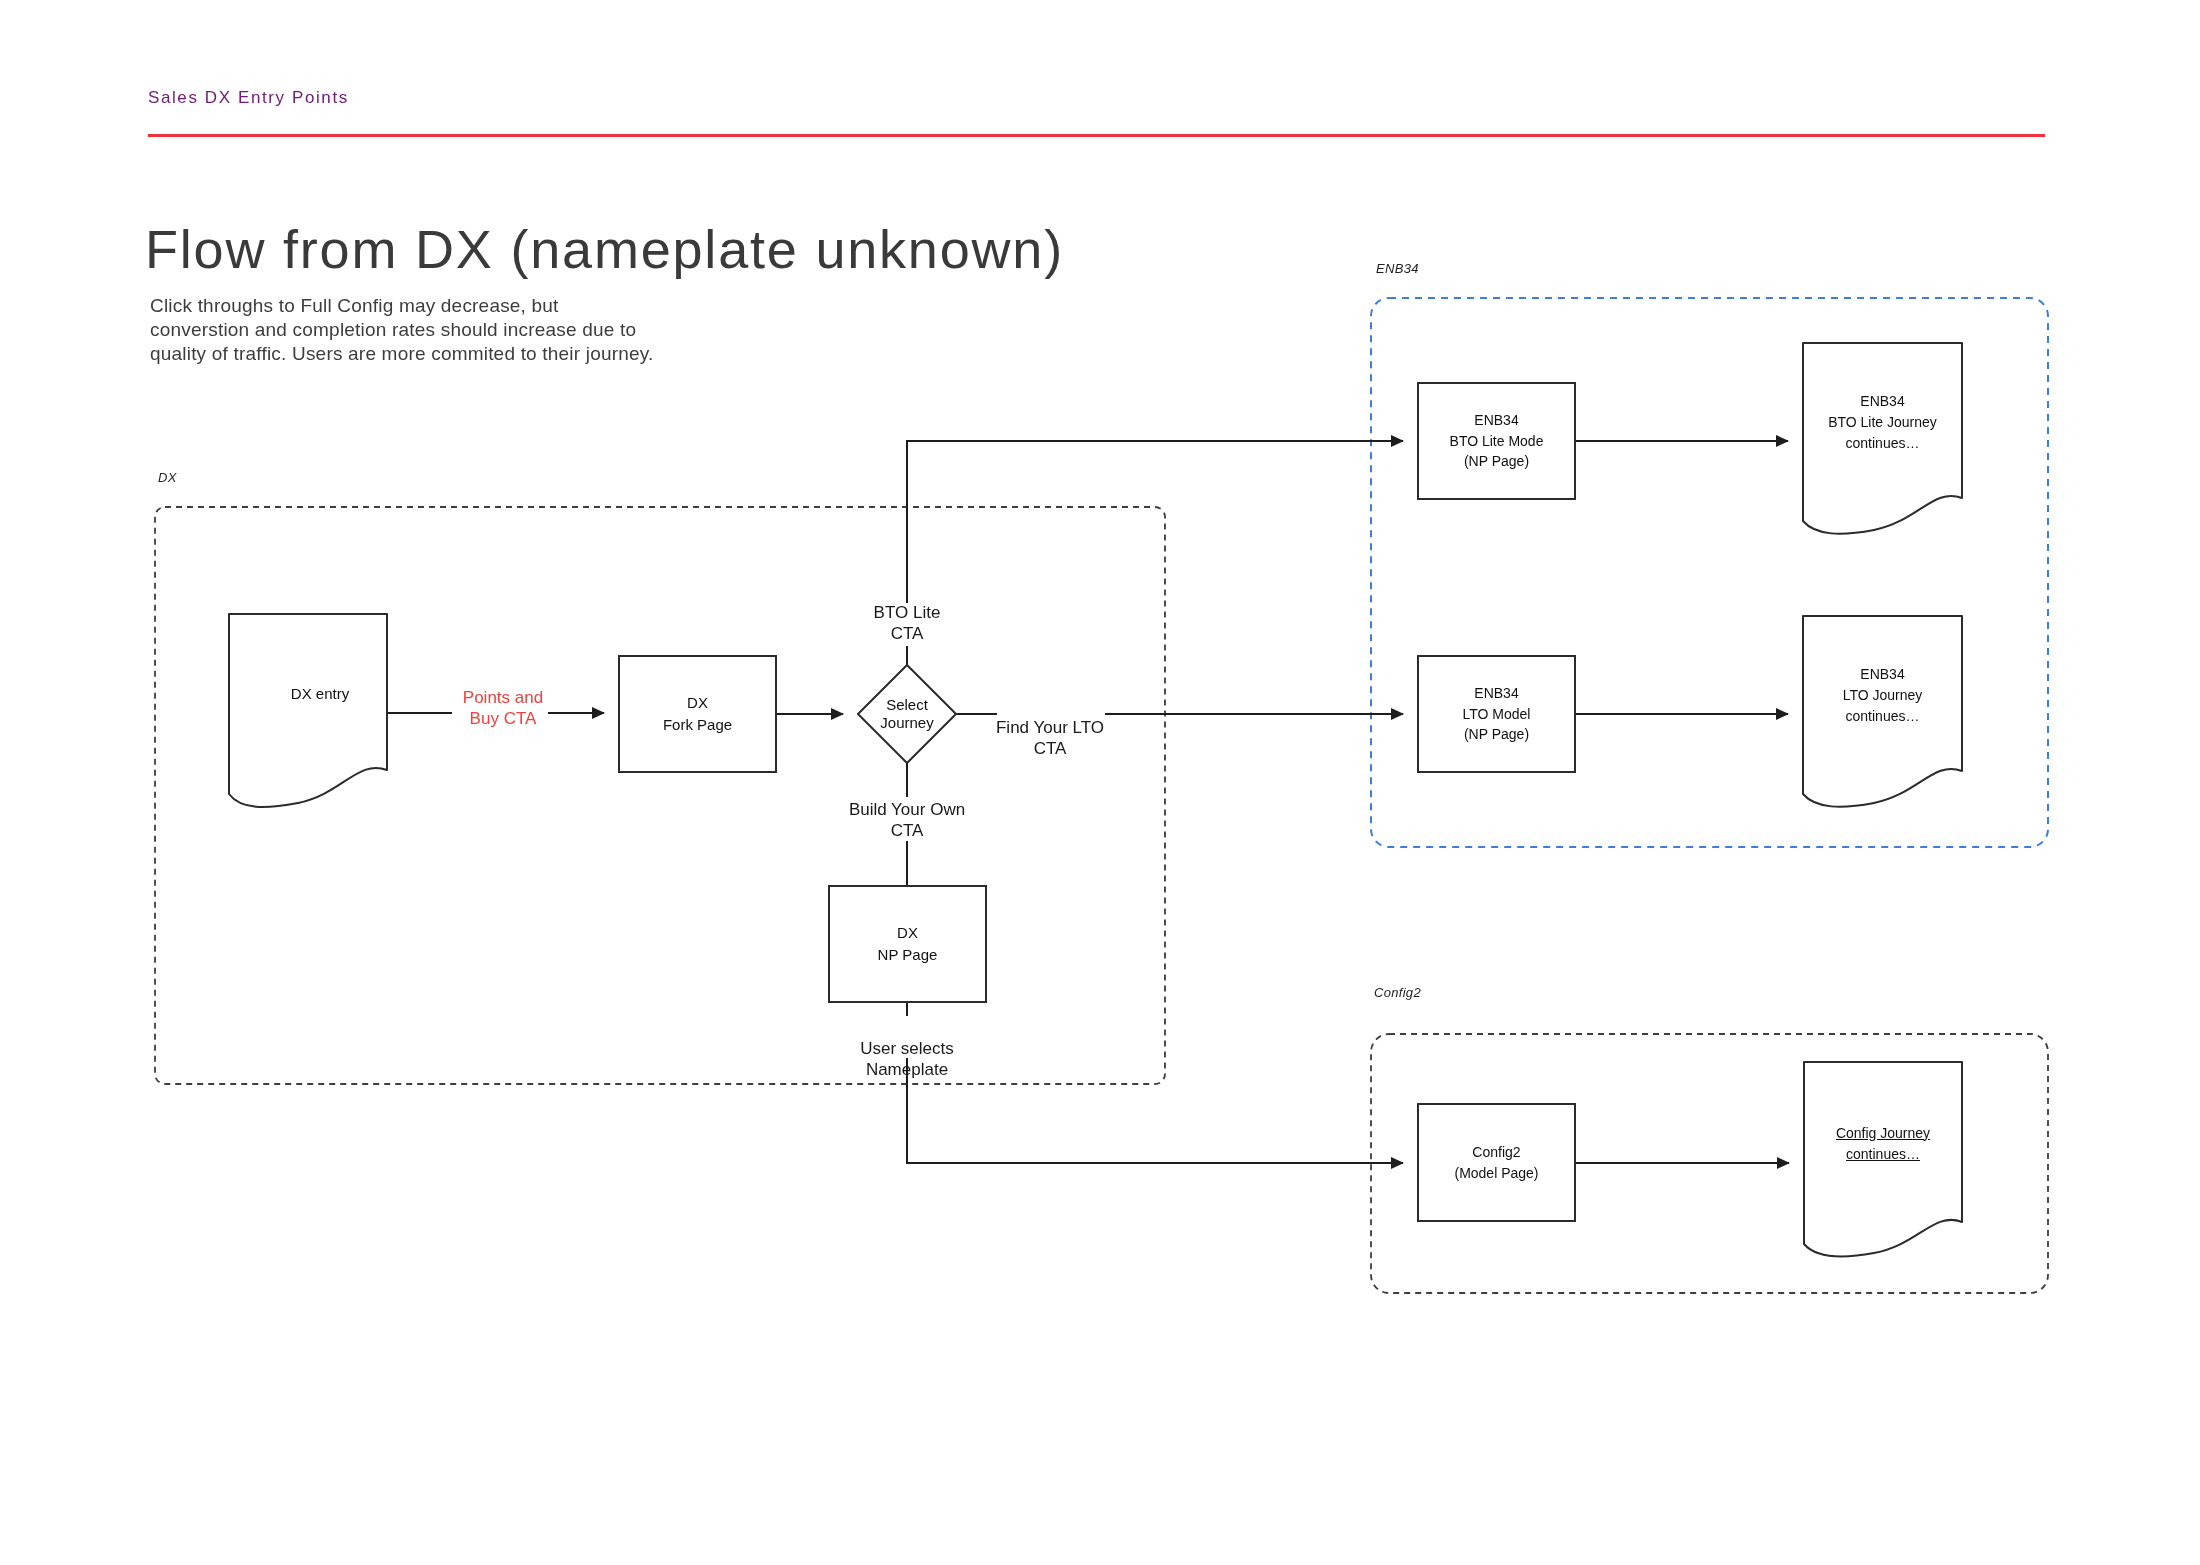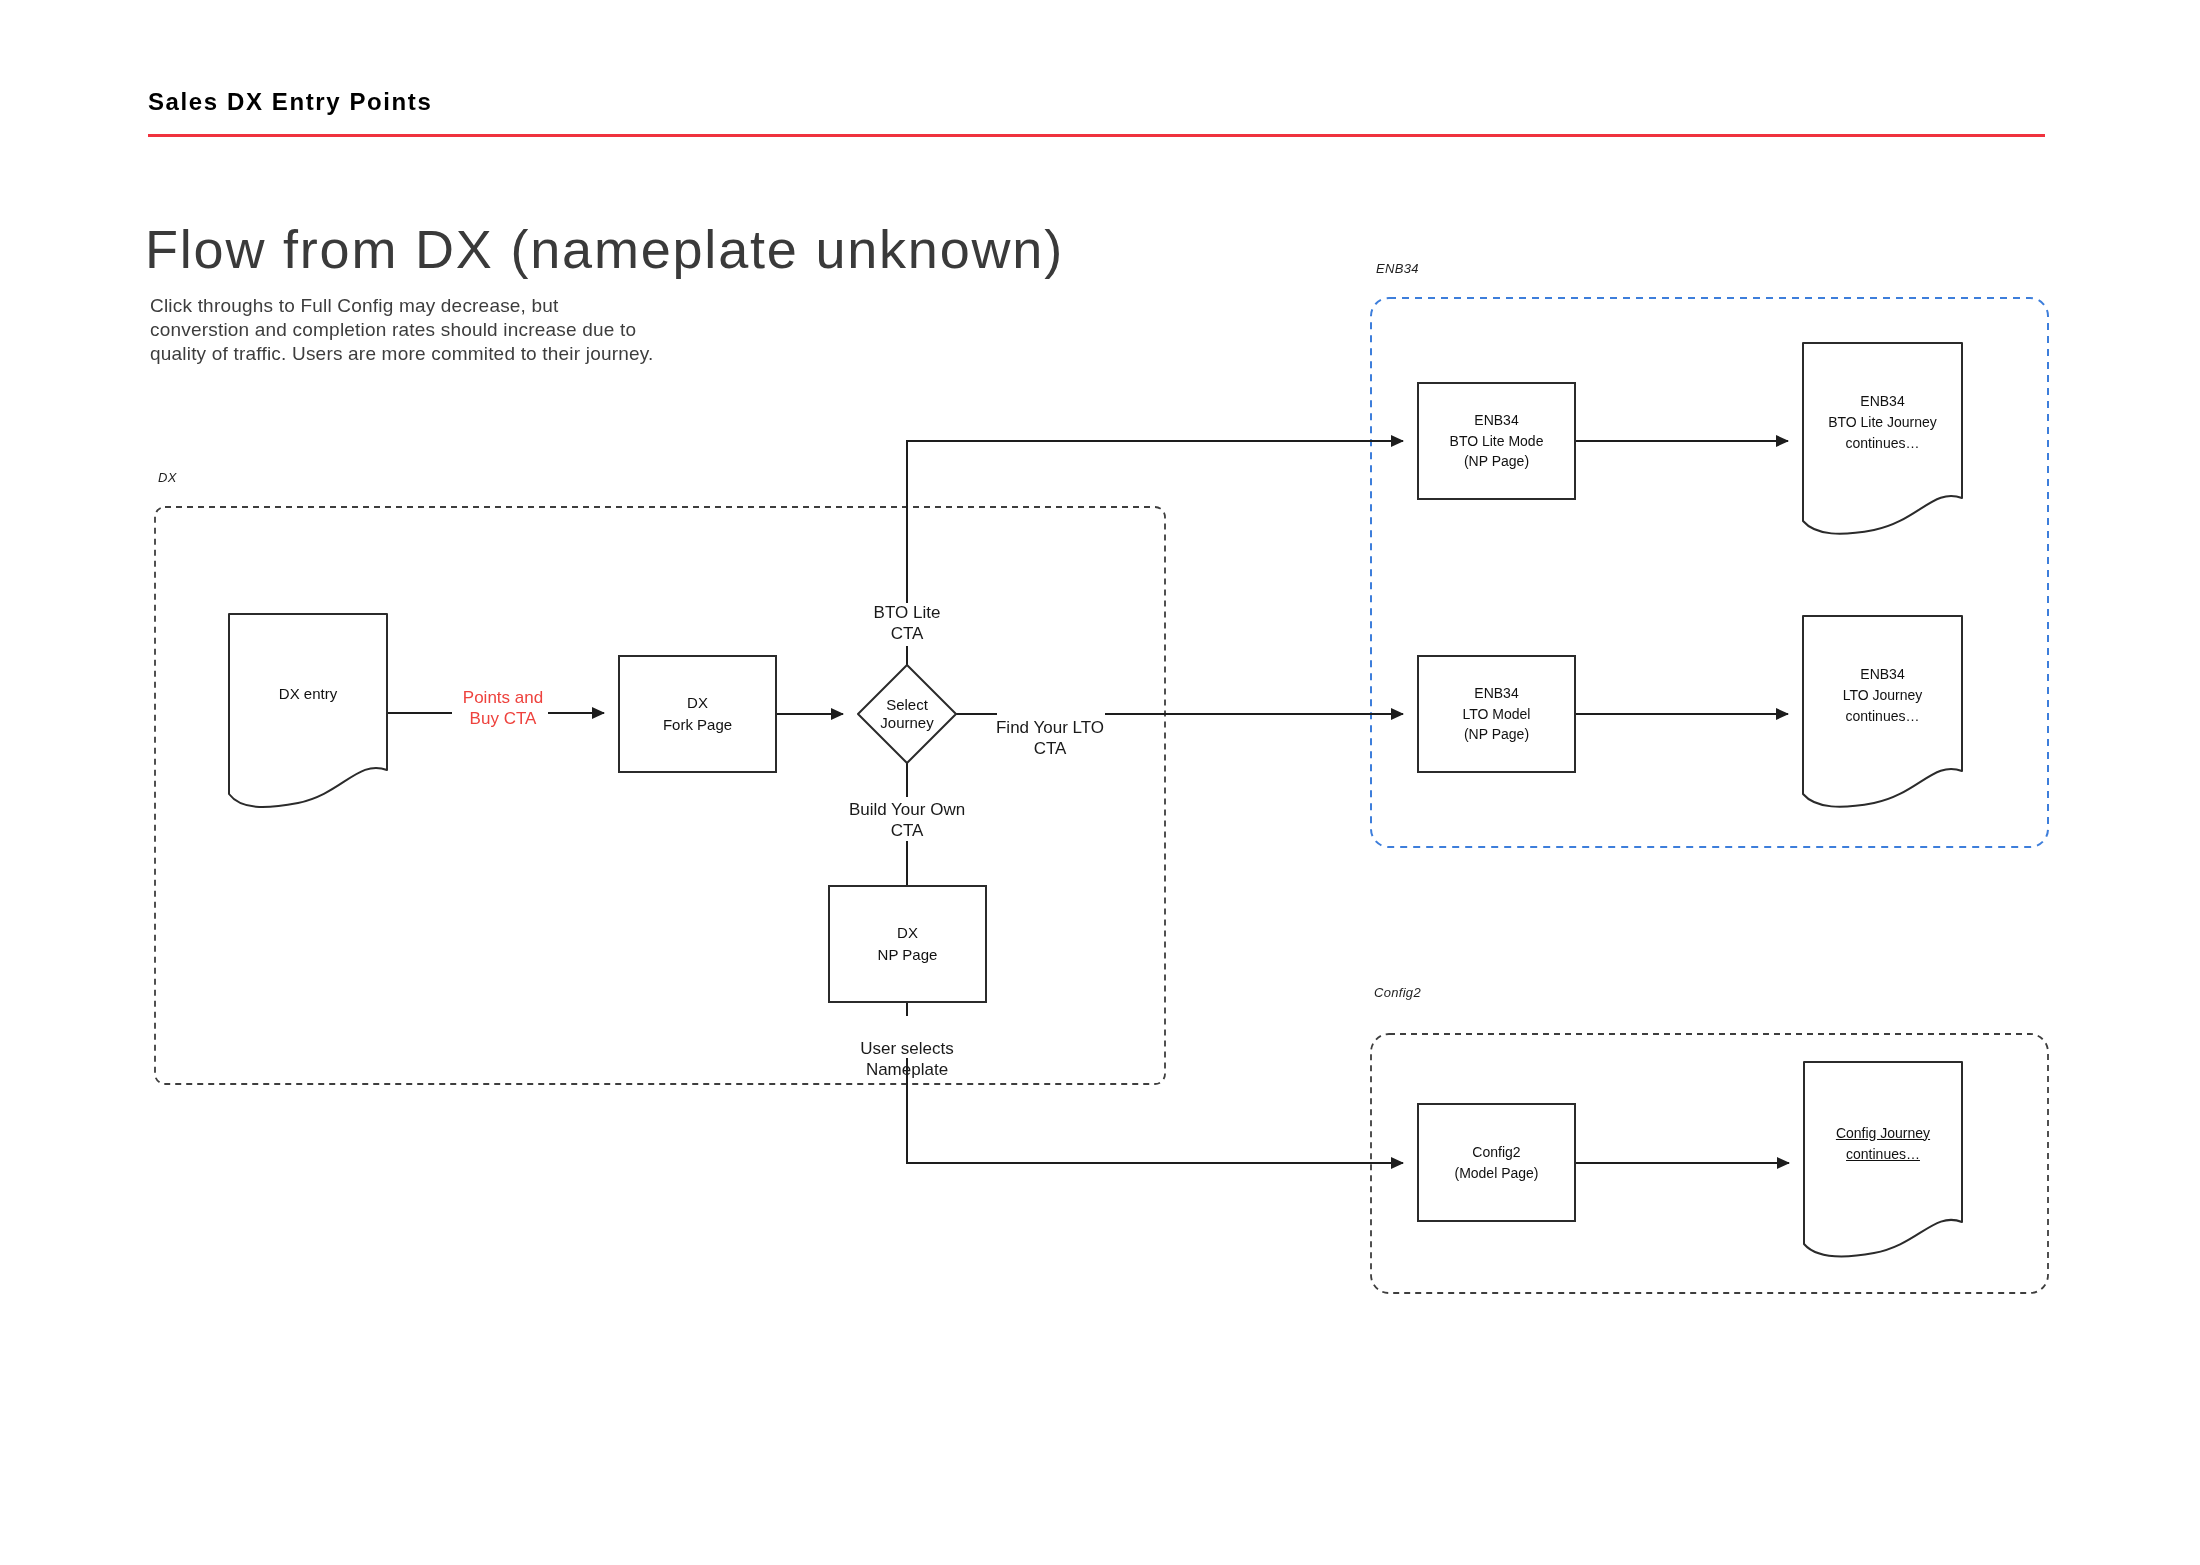--- a/index.html
+++ b/index.html
@@ -1,19 +1,19 @@
 <!DOCTYPE html>
 <html><head>
 <meta charset="utf-8">
 <style>
   html,body{margin:0;padding:0;background:#ffffff;}
   body{width:2200px;height:1565px;position:relative;font-family:"Liberation Sans",sans-serif;}
   #canvas{position:absolute;inset:0;overflow:hidden;background:#ffffff;}
   .abs{position:absolute;}
-  .eyebrow{font-size:24px;letter-spacing:1.6px;color:#000000;font-weight:700;}
+  .eyebrow{font-size:17px;letter-spacing:1.6px;color:#701a75;font-weight:400;}
   .rule{height:3px;}
   .main-title{font-size:54px;font-weight:300;letter-spacing:1.8px;color:#3a3a3a;}
   .desc{font-size:19px;line-height:24px;color:#3d3d3d;letter-spacing:0.2px;}
   .container-label{font-style:italic;font-size:13px;color:#1f1f1f;letter-spacing:0.3px;}
   .box{border:2px solid #2b2b2b;background:#ffffff;display:flex;flex-direction:column;
        align-items:center;justify-content:center;text-align:center;color:#111111;
        font-size:15px;line-height:22px;box-sizing:border-box;}
   .box.small-text{font-size:14px;line-height:20.5px;}
   .doc{background:transparent;}
   .doc svg{position:absolute;left:0;top:0;}
@@ -71,21 +71,21 @@
     <line x1="907" y1="841" x2="907" y2="885" stroke="#1d1d1d" stroke-width="2"></line>
 
     <line x1="907" y1="1003" x2="907" y2="1016" stroke="#1d1d1d" stroke-width="2"></line>
     <path d="M907,1058 L907,1163 L1403,1163" fill="none" stroke="#1d1d1d" stroke-width="2" marker-end="url(#arrow)"></path>
 
     <line x1="1576" y1="441" x2="1788" y2="441" stroke="#1d1d1d" stroke-width="2" marker-end="url(#arrow)"></line>
     <line x1="1576" y1="714" x2="1788" y2="714" stroke="#1d1d1d" stroke-width="2" marker-end="url(#arrow)"></line>
     <line x1="1576" y1="1163" x2="1789" y2="1163" stroke="#1d1d1d" stroke-width="2" marker-end="url(#arrow)"></line>
   </svg>
 
-  <div class="abs doc" style="left:228px;top:613px;width:160px;height:200px;">
+  <div class="abs doc" style="left:228px;top:613px;width:160px;height:200px;padding-left:24px;">
     <svg width="160" height="200" viewBox="0 0 160 200">
       <path d="M1,1 H159 V157 C130,146 114,181 70,190 C38,196 13,197 1,181 Z" fill="#ffffff" stroke="#2b2b2b" stroke-width="2" stroke-linejoin="round"></path>
     </svg>
     <div class="doc-label" style="height:160px;font-size:15px;">
       <span>DX entry</span>
     </div>
   </div>
 
   <div class="abs box" style="left:618px;top:655px;width:159px;height:118px;">
     <span>DX</span>

